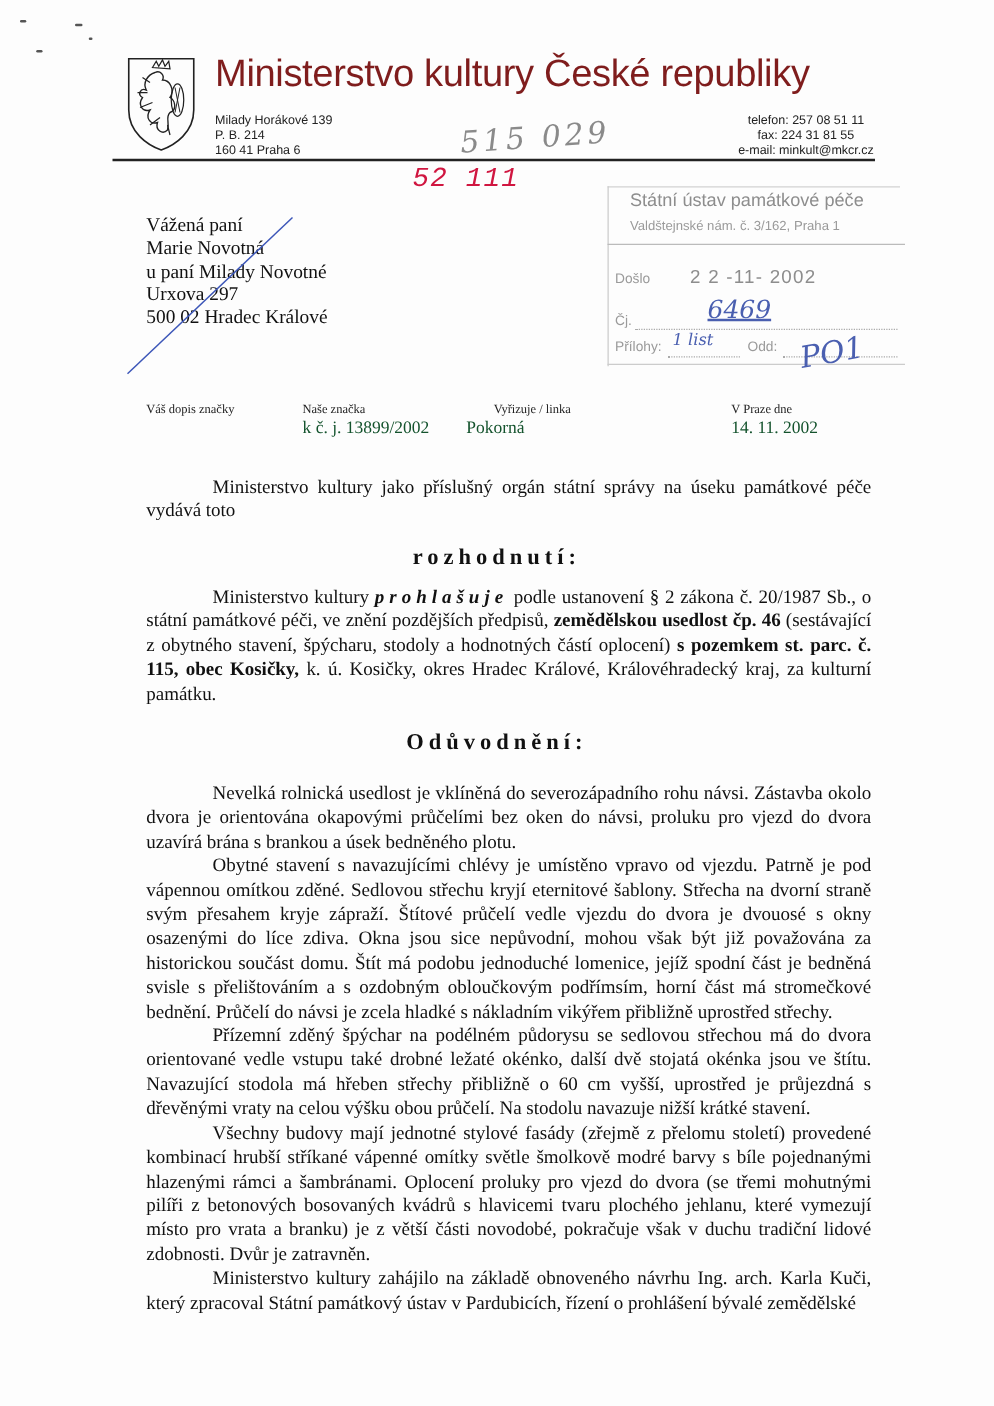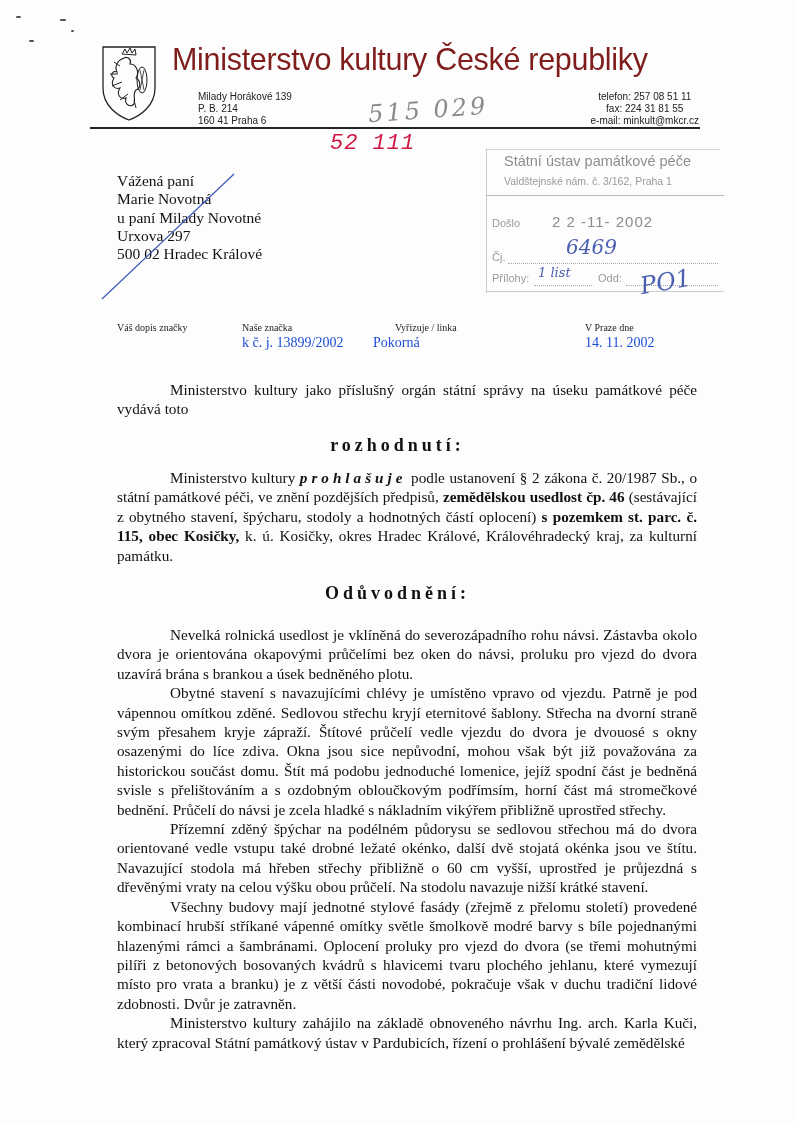--- a/index.html
+++ b/index.html
@@ -7,21 +7,21 @@
          font-family:"Liberation Serif", serif; color:#111; }
   .abs { position:absolute; }
   .sans { font-family:"Liberation Sans", sans-serif; }
 
   
   .speck { position:absolute; background:#555; height:2px; border-radius:1px; }
 
   
   .crest { left:100px; top:44px; width:58px; height:78px; }
   .org-title { left:172px; top:42px; font-size:30.5px; letter-spacing:-0.3px; color:#7f1d1d; white-space:nowrap; }
-  .addr { left:172px; top:91px; font-size:10px; line-height:12.2px; color:#222;margin-left:26px; }
+  .addr { left:172px; top:91px; font-size:10px; line-height:12.2px; color:#222; }
   .contact { right:96px; top:91px; font-size:10px; line-height:12.2px; color:#222; text-align:center; }
   .hrule { left:90px; top:127px; width:610px; height:1.5px; background:#222; }
 
   .hand-grey { left:368px; top:96px; font-family:"DejaVu Serif", serif; font-style:italic; font-size:24px; color:#8a8a8a; letter-spacing:3px; transform:rotate(-4deg); }
   .hand-red { left:330px; top:131px; font-family:Liberation Mono, monospace; font-style:italic; font-size:22px; color:#d01640; letter-spacing:1px; }
 
   
   .stamp { left:486px; top:145px; width:238px; height:152px; color:#9a9a9a; }
   .stamp .frame-left { position:absolute; left:0; top:4px; width:1px; height:144px; background:#ccc; }
   .stamp .frame-top { position:absolute; left:0; top:4px; width:234px; height:1px; background:#d2d2d2; }
@@ -33,21 +33,21 @@
   .st-date { position:absolute; left:66px; top:68px; font-size:15px; color:#8d8d8d; letter-spacing:1px; white-space:nowrap; }
   .st-dots { position:absolute; border-bottom:1px dotted #aaa; height:1px; }
   .st-hand { position:absolute; font-family:"DejaVu Serif", serif; font-style:italic; color:#4a5fb0; }
 
   
   .recipient { left:117px; top:172px; font-size:15.5px; line-height:18.3px; }
   .diag-line { left:0; top:0; width:795px; height:1125px; pointer-events:none; }
 
   
   .ref-label { font-size:10px; color:#222; top:322px; white-space:nowrap; }
-  .ref-value { font-size:14px; color:#1d4ed8; top:335px; white-space:nowrap; }
+  .ref-value { font-size:14px; color:#14532d; top:335px; white-space:nowrap; }
 
   
   .para { left:117px; width:580px; font-size:15.2px; line-height:19.4px; text-align:justify; }
   .indent { text-indent:53px; }
   .heading { left:0; width:795px; text-align:center; font-weight:bold; font-size:18px; letter-spacing:4px; }
   .spaced { letter-spacing:4px; font-style:italic; font-weight:bold; }
   b { font-weight:bold; }
 </style>
 </head>
 <body>
@@ -90,21 +90,21 @@
 <div class="abs stamp sans">
   <div class="frame-top"></div>
   <div class="frame-left"></div>
   <div class="st-title">Státní ústav památkové péče</div>
   <div class="st-addr">Valdštejnské nám. č. 3/162, Praha 1</div>
   <div class="line-mid"></div>
 
   <div class="st-label" style="left:6px;top:72px;">Došlo</div>
   <div class="st-date">2 2 -11- 2002</div>
 
-  <div class="st-hand" style="left:80px;top:90px;font-size:20px;">6469</div>
+  <div class="st-hand" style="left:80px;top:90px;font-size:20px;text-decoration:underline;">6469</div>
   <div class="st-label" style="left:6px;top:106px;">Čj.</div>
   <div class="st-dots" style="left:22px;top:117px;width:210px;"></div>
 
   <div class="st-label" style="left:6px;top:127px;">Přílohy:</div>
   <div class="st-hand" style="left:52px;top:120px;font-size:13px;">1 list</div>
   <div class="st-dots" style="left:48px;top:139px;width:58px;"></div>
   <div class="st-label" style="left:112px;top:127px;">Odd:</div>
   <div class="st-dots" style="left:140px;top:139px;width:92px;"></div>
   <div class="line-bot"></div>
 </div>

